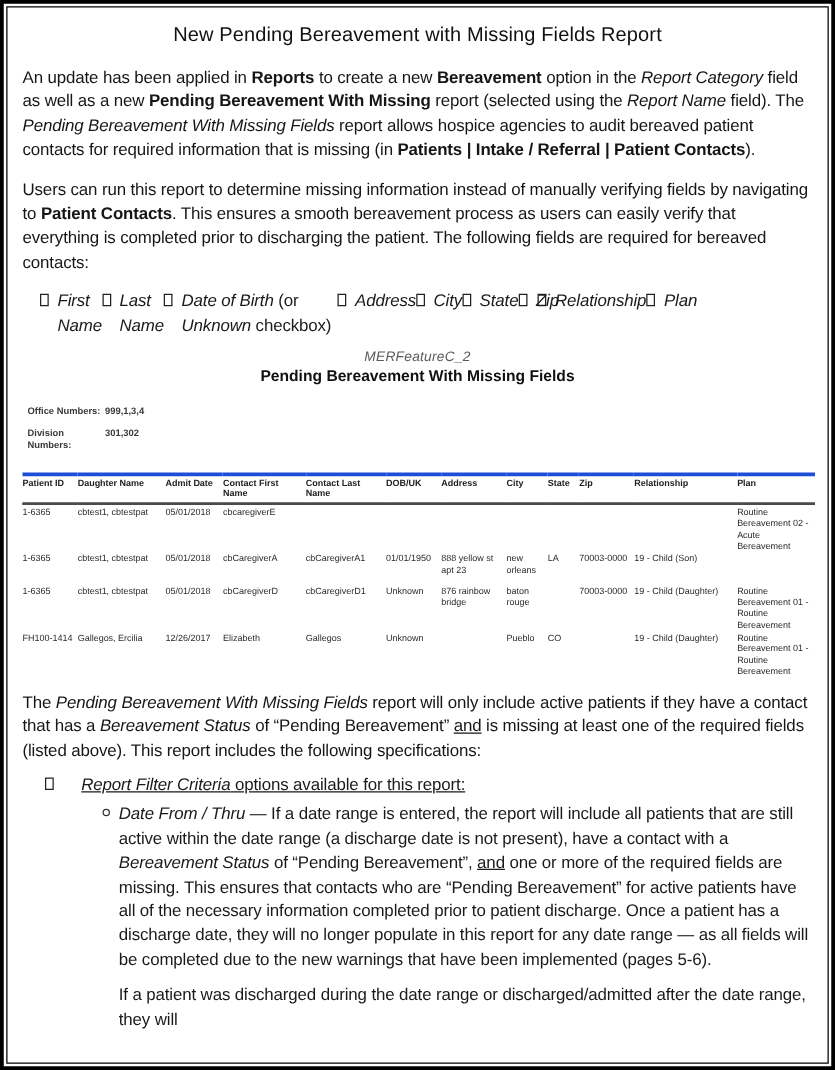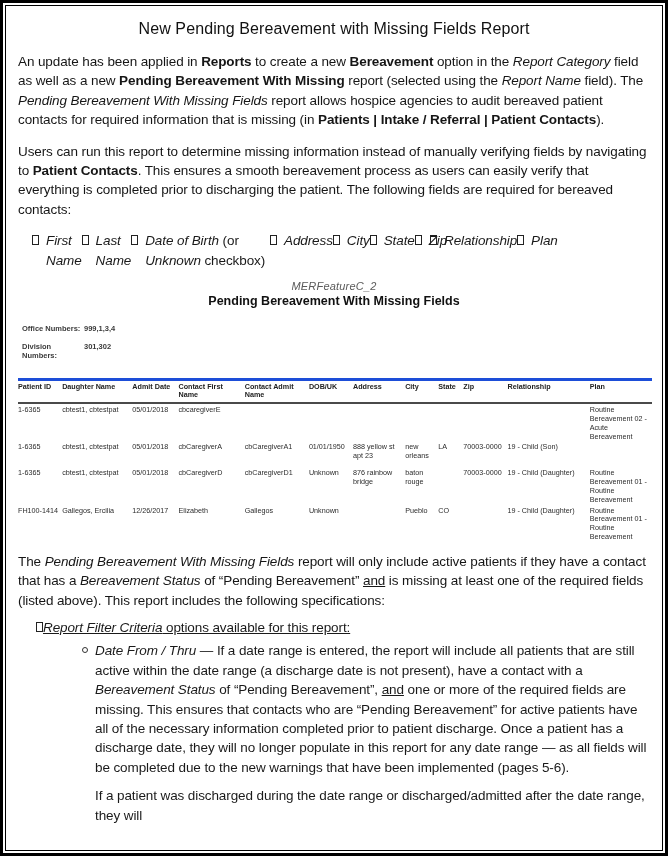--- a/index.html
+++ b/index.html
@@ -56,21 +56,21 @@
   table.rpt th{
     text-align:left;font-weight:bold;vertical-align:top;
     padding:2px 2px 2px 0;border-bottom:2px solid #4a4a4a;color:#222;
   }
   table.rpt td{vertical-align:top;padding:2px 2px 0 0;word-wrap:break-word;}
   table.rpt tbody tr:nth-child(1){height:37px;}
   table.rpt tbody tr:nth-child(2){height:26px;}
   table.rpt tbody tr:nth-child(3){height:35px;}
   table.rpt tbody tr:nth-child(4){height:35px;}
   
-  .b1{display:flex;gap:0;padding-left:18px;font-size:13.5px;line-height:19.4px;letter-spacing:-.1px;margin:2px 0 4px 0;}
+  .b1{display:flex;gap:22px;padding-left:18px;font-size:13.5px;line-height:19.4px;letter-spacing:-.1px;margin:2px 0 4px 0;}
   .b2{display:flex;gap:7px;padding-left:64px;margin:0 0 4px 0;}
   .b2 .b2body{flex:1;}
   .b2 p{margin:0;font-size:13.5px;line-height:19.4px;letter-spacing:-.1px;}
   .b2 p + p{margin-top:9px;}
 </style>
 </head>
 <body>
 
 <div class="page">
   <div class="inner">
@@ -152,21 +152,21 @@
           <col style="width:44px">
             <col style="width:82px">
             <col style="width:62px">
         </colgroup>
         <thead>
             <tr>
               <th>Patient ID</th>
               <th>Daughter Name</th>
               <th>Admit Date</th>
               <th>Contact First Name</th>
-              <th>Contact Admit Name</th>
+              <th>Contact Last Name</th>
               <th>DOB/UK</th>
               <th>Address</th>
               <th>City</th>
               <th>State</th>
               <th>Zip</th>
               <th>Relationship</th>
               <th>Plan</th>
             </tr>
           </thead>
         <tbody>

